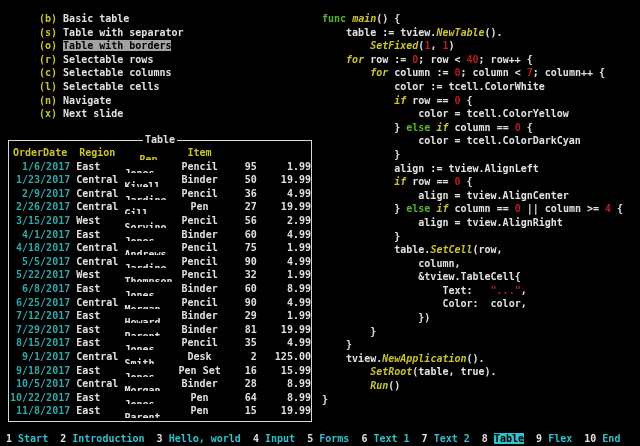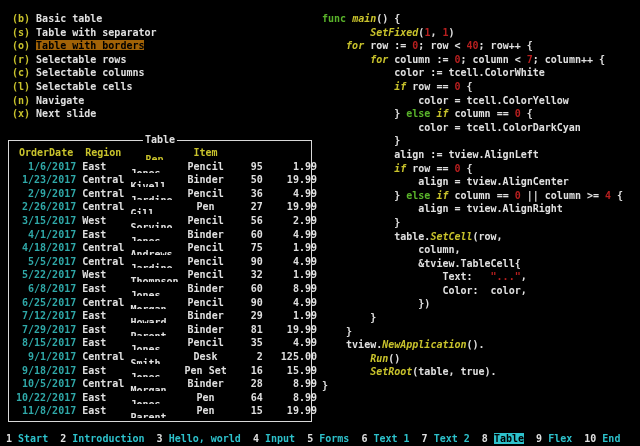--- a/index.html
+++ b/index.html
@@ -4,28 +4,28 @@
 <style>
   html,body{margin:0;padding:0;}
   body{
     width:640px;height:446px;overflow:hidden;position:relative;
     background:#000;
     font-family:"DejaVu Sans Mono","Liberation Mono",monospace;
     font-size:10px;font-weight:bold;
   }
   
   .menu{position:absolute;left:12px;top:12px;line-height:13.6px;white-space:pre;}
-  .menu-item{height:13.6px;}
+  .menu-item{height:13.6px;margin-left:27px;}
   .mkey{color:#c9c32c;}
   .mlabel{color:#e0e0e0;}
-  .mlabel.sel{background:#a16207;color:#000;text-decoration:underline;}
+  .mlabel.sel{background:#a3a3a3;color:#000;}
   
   .panel{position:absolute;left:8px;top:140px;width:302px;height:280px;border:1px solid #d8d8d8;}
   .panel-title{position:absolute;top:-7px;left:50%;transform:translateX(-50%);background:#000;padding:0 2px;color:#e0e0e0;}
-  .tbl{position:absolute;top:5px;left:1px;line-height:13.6px;padding-left:6px;}
+  .tbl{position:absolute;top:5px;left:1px;line-height:13.6px;}
   .trow{display:flex;white-space:pre;height:13.6px;}
   .c{overflow:hidden;}
   .c0{width:10ch;text-align:right;color:#2fa8a8;}
   .c1{width:7ch;text-align:left;color:#e0e0e0;}
   .c2{width:8ch;text-align:left;color:#e0e0e0;margin-top:7px;}
   .c3{width:7ch;text-align:center;color:#e0e0e0;}
   .c4{width:5ch;text-align:right;color:#e0e0e0;}
   .c5{width:8ch;text-align:right;color:#e0e0e0;}
   .gap{width:1ch;}
   .hdr .c{color:#c9c32c !important;text-align:center;}
@@ -66,20 +66,21 @@
       <div class="trow"><span class="c c0">9/1/2017</span><span class="gap"> </span><span class="c c1">Central</span><span class="gap"> </span><span class="c c2">Smith</span><span class="gap"> </span><span class="c c3">Desk</span><span class="gap"> </span><span class="c c4">2</span><span class="gap"> </span><span class="c c5">125.00</span></div>
       <div class="trow"><span class="c c0">9/18/2017</span><span class="gap"> </span><span class="c c1">East</span><span class="gap"> </span><span class="c c2">Jones</span><span class="gap"> </span><span class="c c3">Pen Set</span><span class="gap"> </span><span class="c c4">16</span><span class="gap"> </span><span class="c c5">15.99</span></div>
       <div class="trow"><span class="c c0">10/5/2017</span><span class="gap"> </span><span class="c c1">Central</span><span class="gap"> </span><span class="c c2">Morgan</span><span class="gap"> </span><span class="c c3">Binder</span><span class="gap"> </span><span class="c c4">28</span><span class="gap"> </span><span class="c c5">8.99</span></div>
       <div class="trow"><span class="c c0">10/22/2017</span><span class="gap"> </span><span class="c c1">East</span><span class="gap"> </span><span class="c c2">Jones</span><span class="gap"> </span><span class="c c3">Pen</span><span class="gap"> </span><span class="c c4">64</span><span class="gap"> </span><span class="c c5">8.99</span></div>
       <div class="trow"><span class="c c0">11/8/2017</span><span class="gap"> </span><span class="c c1">East</span><span class="gap"> </span><span class="c c2">Parent</span><span class="gap"> </span><span class="c c3">Pen</span><span class="gap"> </span><span class="c c4">15</span><span class="gap"> </span><span class="c c5">19.99</span></div>
     </div>
 </div>
 
 <div class="code" id="code">
     <div class="code-line"><span class="g">func</span><span class="p"> </span><span class="y">main</span><span class="p">() {</span></div>
+    <div class="code-line"><span class="p">    table := tview.</span><span class="y">NewTable</span><span class="p">().</span></div>
     <div class="code-line"><span class="p">        </span><span class="y">SetFixed</span><span class="p">(</span><span class="r">1</span><span class="p">, </span><span class="r">1</span><span class="p">)</span></div>
     <div class="code-line"><span class="p">    </span><span class="y">for</span><span class="p"> row := </span><span class="r">0</span><span class="p">; row &lt; </span><span class="r">40</span><span class="p">; row++ {</span></div>
     <div class="code-line"><span class="p">        </span><span class="y">for</span><span class="p"> column := </span><span class="r">0</span><span class="p">; column &lt; </span><span class="r">7</span><span class="p">; column++ {</span></div>
     <div class="code-line"><span class="p">            color := tcell.ColorWhite</span></div>
     <div class="code-line"><span class="p">            </span><span class="y">if</span><span class="p"> row == </span><span class="r">0</span><span class="p"> {</span></div>
     <div class="code-line"><span class="p">                color = tcell.ColorYellow</span></div>
     <div class="code-line"><span class="p">            } </span><span class="g">else</span><span class="p"> </span><span class="y">if</span><span class="p"> column == </span><span class="r">0</span><span class="p"> {</span></div>
     <div class="code-line"><span class="p">                color = tcell.ColorDarkCyan</span></div>
     <div class="code-line"><span class="p">            }</span></div>
     <div class="code-line"><span class="p">            align := tview.AlignLeft</span></div>
@@ -90,18 +91,18 @@
     <div class="code-line"><span class="p">            }</span></div>
     <div class="code-line"><span class="p">            table.</span><span class="y">SetCell</span><span class="p">(row,</span></div>
     <div class="code-line"><span class="p">                column,</span></div>
     <div class="code-line"><span class="p">                &amp;tview.TableCell{</span></div>
     <div class="code-line"><span class="p">                    Text:   </span><span class="r">"..."</span><span class="p">,</span></div>
     <div class="code-line"><span class="p">                    Color:  color,</span></div>
     <div class="code-line"><span class="p">                })</span></div>
     <div class="code-line"><span class="p">        }</span></div>
     <div class="code-line"><span class="p">    }</span></div>
     <div class="code-line"><span class="p">    tview.</span><span class="y">NewApplication</span><span class="p">().</span></div>
+    <div class="code-line"><span class="p">        </span><span class="y">SetRoot</span><span class="p">(table, true).</span></div>
     <div class="code-line"><span class="p">        </span><span class="y">Run</span><span class="p">()</span></div>
-    <div class="code-line"><span class="p">        </span><span class="y">SetRoot</span><span class="p">(table, true).</span></div>
     <div class="code-line"><span class="p">}</span></div>
   </div>
 
 <div class="statusbar" id="statusbar"><span><span class="snum">1</span> <span class="slbl">Start</span></span>  <span><span class="snum">2</span> <span class="slbl">Introduction</span></span>  <span><span class="snum">3</span> <span class="slbl">Hello, world</span></span>  <span><span class="snum">4</span> <span class="slbl">Input</span></span>  <span><span class="snum">5</span> <span class="slbl">Forms</span></span>  <span><span class="snum">6</span> <span class="slbl">Text 1</span></span>  <span><span class="snum">7</span> <span class="slbl">Text 2</span></span>  <span><span class="snum">8</span> <span class="slbl sel">Table</span></span>  <span><span class="snum">9</span> <span class="slbl">Flex</span></span>  <span><span class="snum">10</span> <span class="slbl">End</span></span></div>
 
 </body></html>

